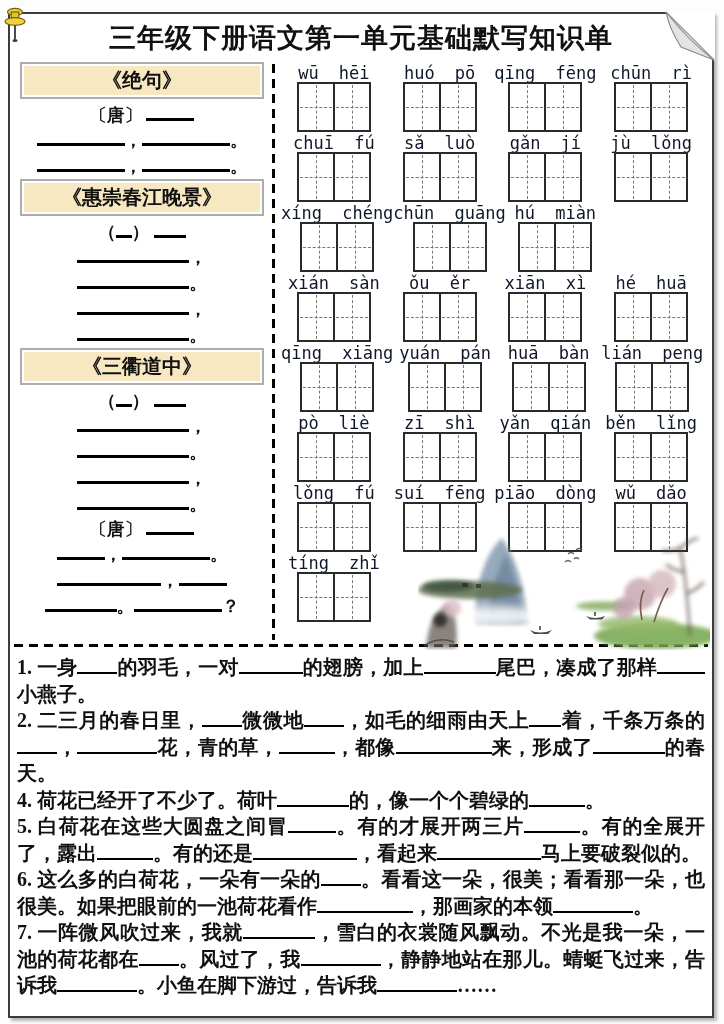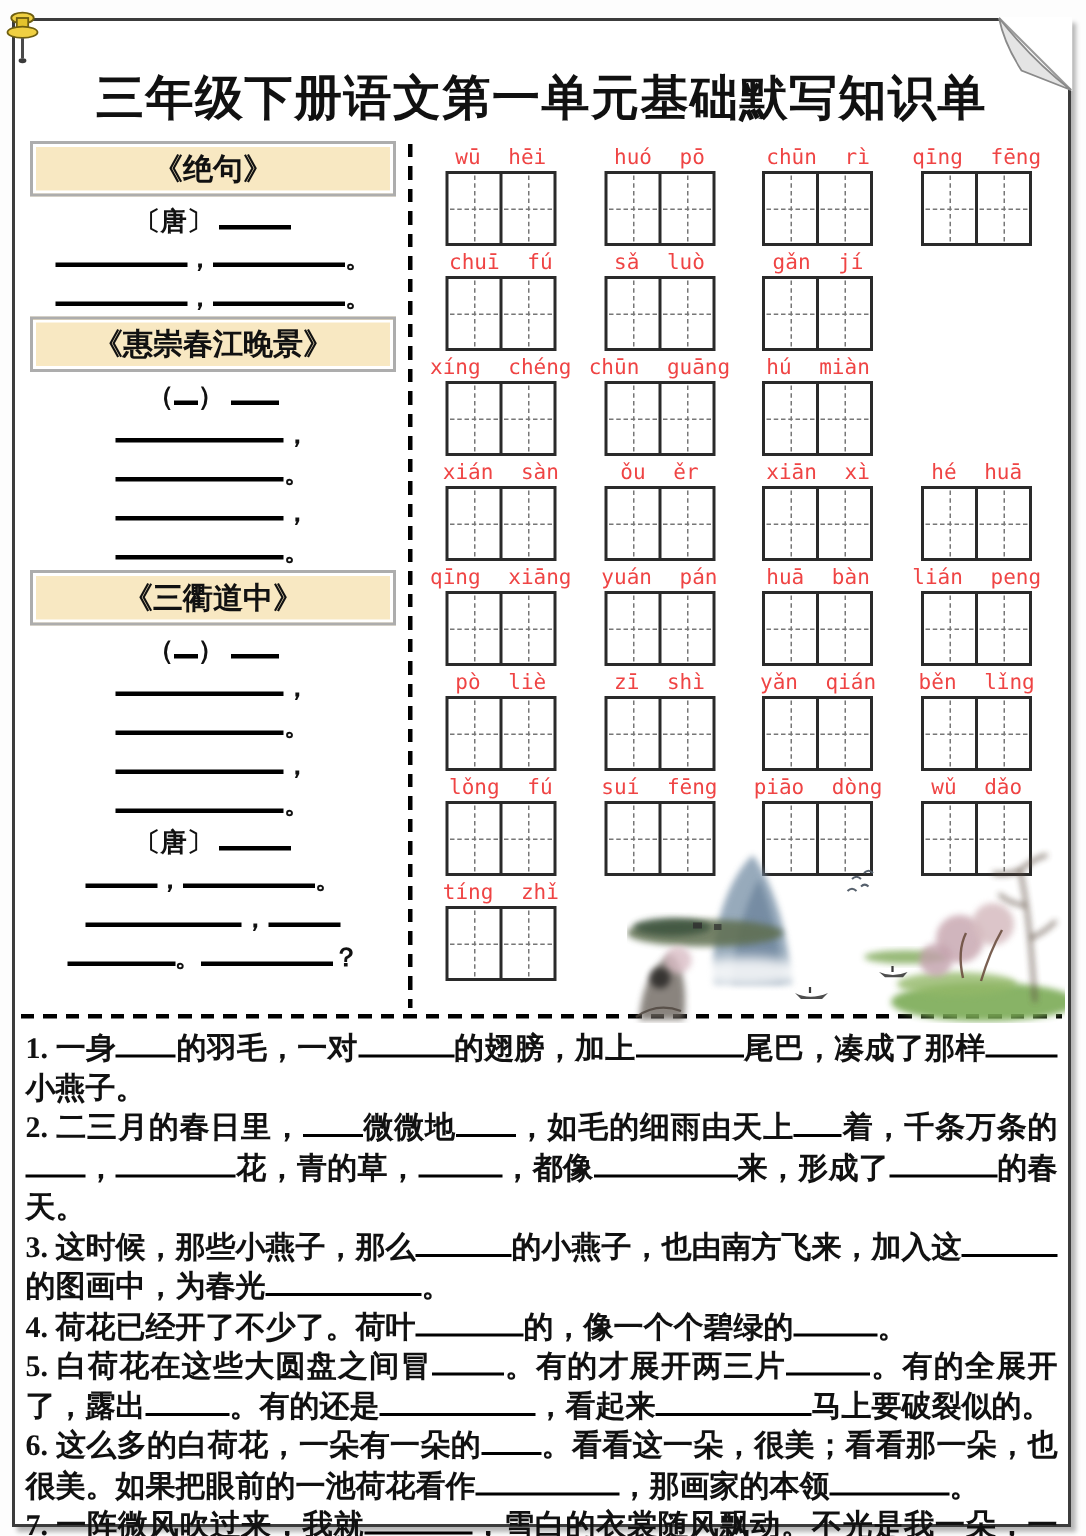--- a/index.html
+++ b/index.html
@@ -11,22 +11,22 @@
     position:absolute;left:8px;top:12px;right:10px;bottom:6px;
     background:#fff;border:2px solid #3c3c3c;
     box-shadow:3px 3px 3px #b5b5b5;
   }
   
   .pin{position:absolute;left:-8px;top:-8px;z-index:5;}
   
   .curl{position:absolute;top:-3px;right:-3px;z-index:4;}
   
   .title{
-    text-align:center;font-size:32px;font-weight:bold;letter-spacing:1px;
-    margin:30px 0 6px 0;white-space:nowrap;
+    text-align:center;font-size:27px;font-weight:bold;letter-spacing:1px;
+    margin:6px 0 6px 0;white-space:nowrap;
   }
   
   .content{display:flex;padding:0 8px;height:578px;justify-content:flex-end;}
   .leftcol{width:248px;flex:none;}
   .divv{
     flex:none;width:3px;margin:2px 6px 0 6px;
     background:repeating-linear-gradient(to bottom,#000 0 9px,transparent 9px 15px);
   }
   .rightcol{flex:1;position:relative;padding-top:2px;}
   
@@ -37,21 +37,21 @@
   }
   .pauthor{text-align:center;font-size:17.5px;font-weight:bold;height:24px;line-height:24px;}
   .pline{text-align:center;font-size:17.5px;font-weight:bold;height:26px;line-height:26px;}
   .bl{display:inline-block;border-bottom:2.5px solid #000;height:0.85em;vertical-align:baseline;}
   .pauthor .bl,.pline .bl{border-bottom-width:3px;}
   
   .prow{display:grid;grid-template-columns:repeat(4,1fr);height:70px;}
   .pword{display:flex;flex-direction:column;align-items:center;}
   .plabel{
     height:18px;line-height:18px;font-family:"DejaVu Sans Mono",monospace;
-    font-size:14px;color:#ef4444;word-spacing:10px;white-space:nowrap;
+    font-size:17px;color:#0f172a;word-spacing:10px;white-space:nowrap;
   }
   .tzg{display:flex;border:2px solid #2a2a2a;background:#fff;}
   .cell{position:relative;width:34px;height:46px;}
   .cell + .cell{border-left:2px solid #2a2a2a;}
   .cell::before{content:"";position:absolute;left:1px;right:1px;top:50%;border-top:1.5px dashed #777;}
   .cell::after{content:"";position:absolute;top:1px;bottom:1px;left:50%;border-left:1.5px dashed #777;}
   
   .painting{position:absolute;right:-6px;bottom:-10px;z-index:3;pointer-events:none;}
   
   .divh{
@@ -132,51 +132,58 @@
             </div>
           </div>
           <div class="pword">
             <div class="plabel">huó pō</div>
             <div class="tzg">
               <div class="cell"></div>
               <div class="cell"></div>
             </div>
           </div>
           <div class="pword">
+            <div class="plabel">qīng fēng</div>
+            <div class="tzg">
+              <div class="cell"></div>
+              <div class="cell"></div>
+            </div>
+          </div>
+          <div class="pword">
             <div class="plabel">chūn rì</div>
             <div class="tzg">
               <div class="cell"></div>
               <div class="cell"></div>
             </div>
           </div>
-          <div class="pword">
-            <div class="plabel">qīng fēng</div>
-            <div class="tzg">
-              <div class="cell"></div>
-              <div class="cell"></div>
-            </div>
-          </div>
         </div>
         <div class="prow">
           <div class="pword">
             <div class="plabel">chuī fú</div>
             <div class="tzg">
               <div class="cell"></div>
               <div class="cell"></div>
             </div>
           </div>
           <div class="pword">
             <div class="plabel">sǎ luò</div>
             <div class="tzg">
               <div class="cell"></div>
               <div class="cell"></div>
             </div>
           </div>
           <div class="pword">
             <div class="plabel">gǎn jí</div>
+            <div class="tzg">
+              <div class="cell"></div>
+              <div class="cell"></div>
+            </div>
+          </div>
+          <div class="pword">
+            <div class="plabel">jù lǒng</div>
             <div class="tzg">
               <div class="cell"></div>
               <div class="cell"></div>
             </div>
           </div>
         </div>
         <div class="prow">
           <div class="pword">
             <div class="plabel">xíng chéng</div>
             <div class="tzg">
@@ -372,20 +379,19 @@
         <path d="M150,26 q3,-3 6,0 M158,22 q3,-3 6,0 M147,34 q3,-3 6,0 M156,31 q2.5,-2.5 5,0" stroke="#56606c" stroke-width="1.3" fill="none"></path>
       </svg>
     </div>
   </div>
 
   <div class="divh"></div>
 
   <div class="sentences">
       <p class="sent">1. 一身<span class="bl" style="width:40px"></span>的羽毛，一对<span class="bl" style="width:64px"></span>的翅膀，加上<span class="bl" style="width:72px"></span>尾巴，凑成了那样<span class="bl" style="width:48px"></span>小燕子。</p>
       <p class="sent">2. 二三月的春日里，<span class="bl" style="width:40px"></span>微微地<span class="bl" style="width:40px"></span>，如毛的细雨由天上<span class="bl" style="width:32px"></span>着，千条万条的<span class="bl" style="width:40px"></span>，<span class="bl" style="width:80px"></span>花，青的草，<span class="bl" style="width:56px"></span>，都像<span class="bl" style="width:96px"></span>来，形成了<span class="bl" style="width:72px"></span>的春天。</p>
-      <p class="sent">3. 这时候，那些小燕子，那么<span class="bl" style="width:64px"></span>的小燕子，也由南方飞来，加入这<span class="bl" style="width:64px"></span>的图画中，为春光<span class="bl" style="width:104px"></span>。</p>
       <p class="sent">4. 荷花已经开了不少了。荷叶<span class="bl" style="width:72px"></span>的，像一个个碧绿的<span class="bl" style="width:56px"></span>。</p>
       <p class="sent">5. 白荷花在这些大圆盘之间冒<span class="bl" style="width:48px"></span>。有的才展开两三片<span class="bl" style="width:56px"></span>。有的全展开了，露出<span class="bl" style="width:56px"></span>。有的还是<span class="bl" style="width:104px"></span>，看起来<span class="bl" style="width:104px"></span>马上要破裂似的。</p>
       <p class="sent">6. 这么多的白荷花，一朵有一朵的<span class="bl" style="width:40px"></span>。看看这一朵，很美；看看那一朵，也很美。如果把眼前的一池荷花看作<span class="bl" style="width:96px"></span>，那画家的本领<span class="bl" style="width:80px"></span>。</p>
       <p class="sent">7. 一阵微风吹过来，我就<span class="bl" style="width:72px"></span>，雪白的衣裳随风飘动。不光是我一朵，一池的荷花都在<span class="bl" style="width:40px"></span>。风过了，我<span class="bl" style="width:80px"></span>，静静地站在那儿。蜻蜓飞过来，告诉我<span class="bl" style="width:80px"></span>。小鱼在脚下游过，告诉我<span class="bl" style="width:80px"></span>……</p>
     </div>
 
 </div>
 
 </body></html>

